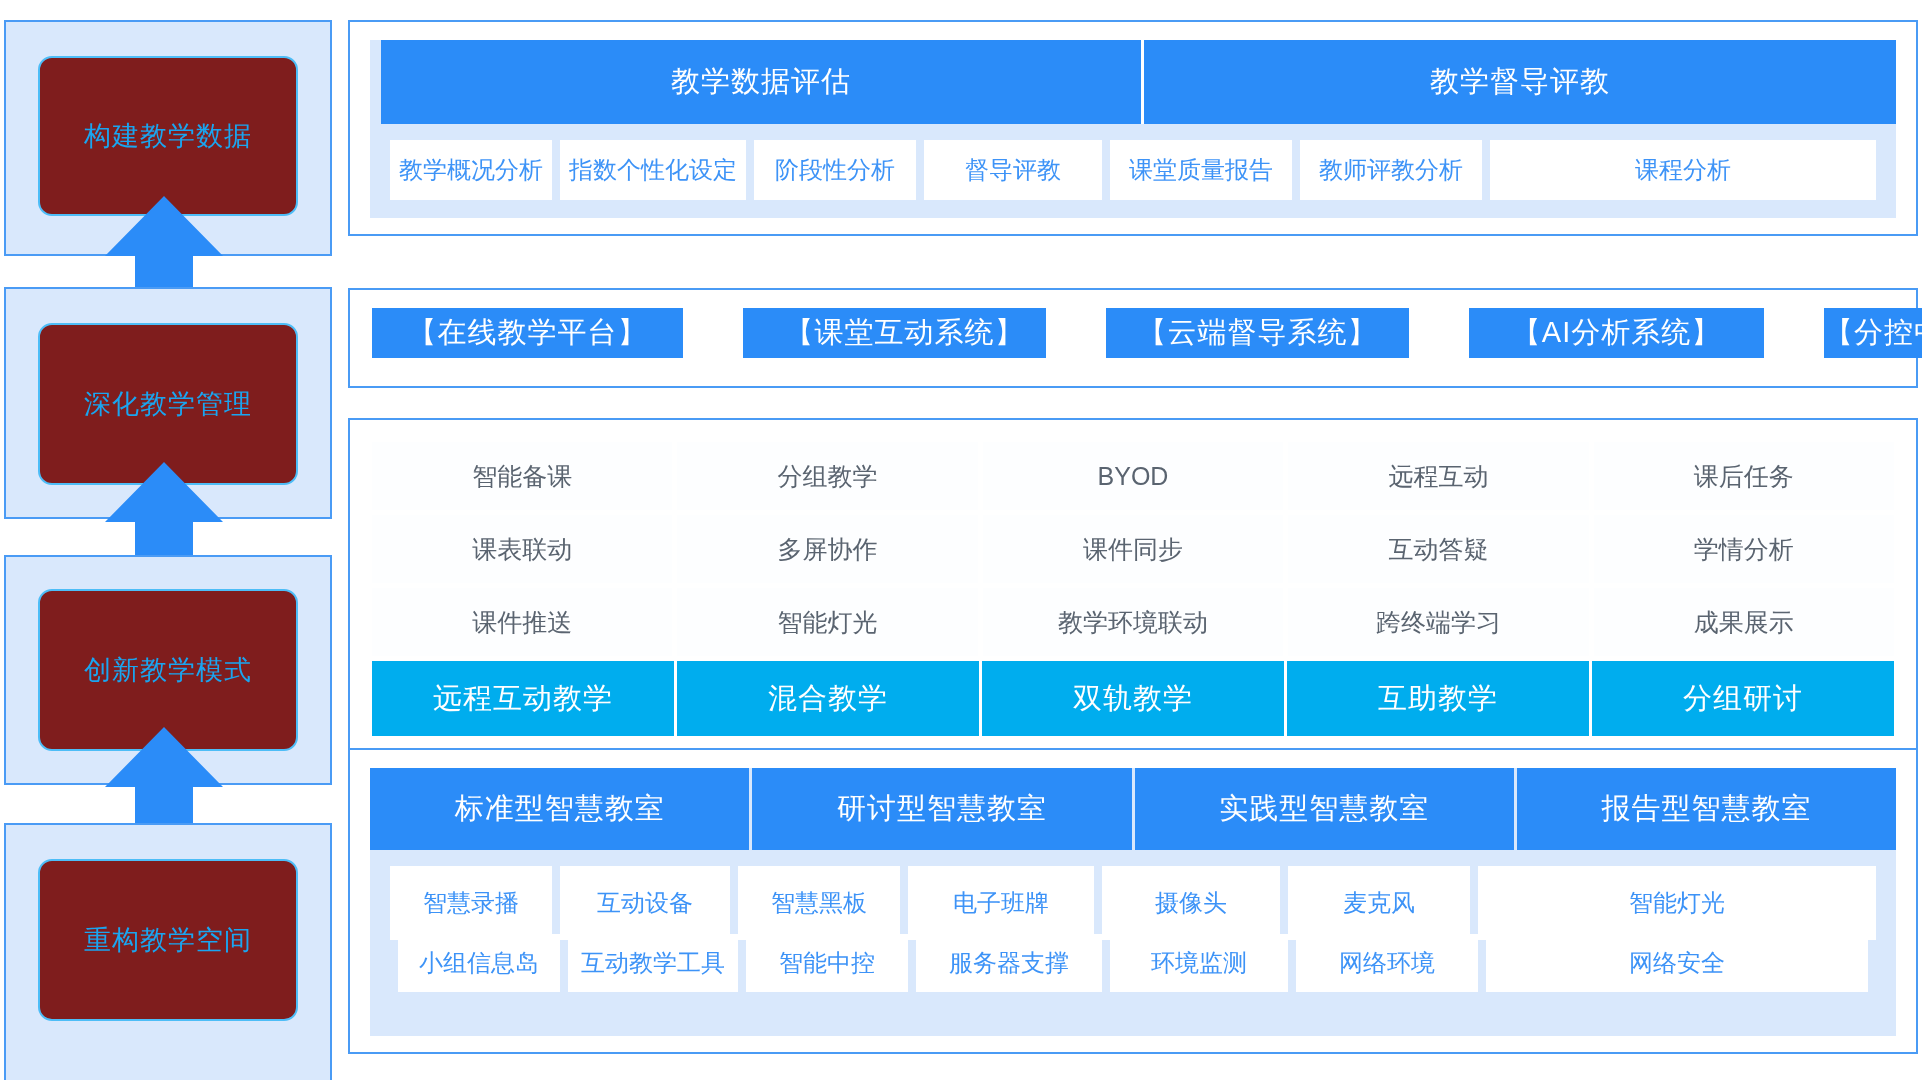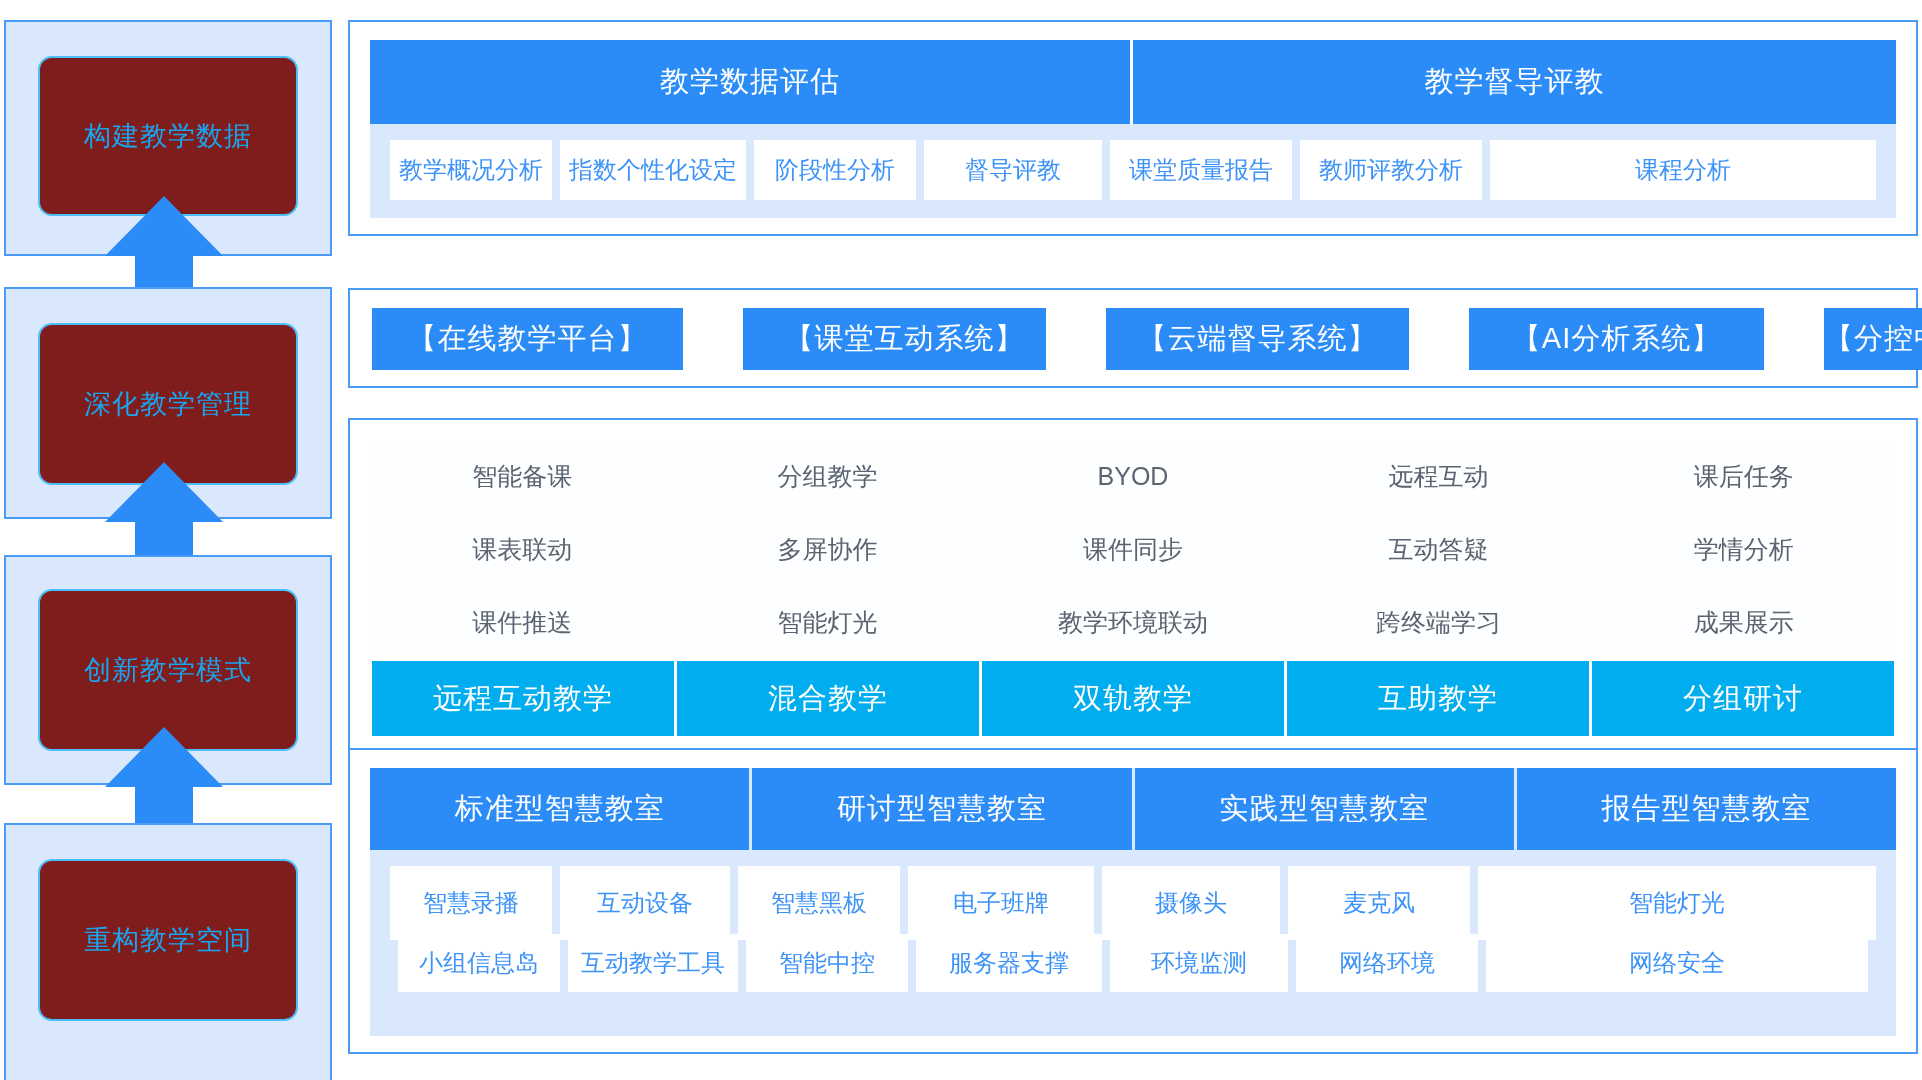--- a/index.html
+++ b/index.html
@@ -39,21 +39,21 @@
     position: absolute; left: 0; width: 1570px;
     background: #ffffff;
     border: 2px solid #4a9bf5;
   }
   .panel-inner {
     position: absolute; left: 20px; right: 20px;
     background: #d9e8fc;
   }
 
   
-  .hdr-row { position: absolute; left: 0; right: 0; display: flex; }
+  .hdr-row { position: absolute; left: 0; right: 0; display: flex; padding-left: 11px; }
   .hdr-cell {
     background: #2b8cf8; color: #ffffff;
     display: flex; align-items: center; justify-content: center;
     font-size: 29px; letter-spacing: 1px; white-space: nowrap;
   }
   .hdr-div { width: 3px; background: #ffffff; flex: 0 0 3px; }
 
   .pill-row { position: absolute; left: 0; right: 0; display: flex; }
   .pill {
     background: #ffffff; color: #3d93f7;
@@ -164,21 +164,21 @@
           <div class="pill-gap"></div>
           <div class="pill" style="flex:0 0 182px;">教师评教分析</div>
           <div class="pill-gap"></div>
           <div class="pill" style="flex:1 1 0;">课程分析</div>
         </div>
 
       </div>
     </div>
 
     <div class="panel" style="top:288px;height:100px;">
-      <div class="sysbar" style="left:22px;right:22px;top:18px;height:62px;gap:28px;">
+      <div class="sysbar" style="left:22px;right:22px;top:18px;height:50px;gap:28px;">
         <div class="sys-cell" style="flex:0 0 311px;">【在线教学平台】</div>
         <div class="sys-gap"></div>
         <div class="sys-cell" style="flex:0 0 303px;padding-left:20px;">【课堂互动系统】</div>
         <div class="sys-gap"></div>
         <div class="sys-cell" style="flex:0 0 303px;">【云端督导系统】</div>
         <div class="sys-gap"></div>
         <div class="sys-cell" style="flex:0 0 295px;">【AI分析系统】</div>
         <div class="sys-gap"></div>
         <div class="sys-cell" style="flex:1 1 0;">【分控中心】</div>
       </div>

